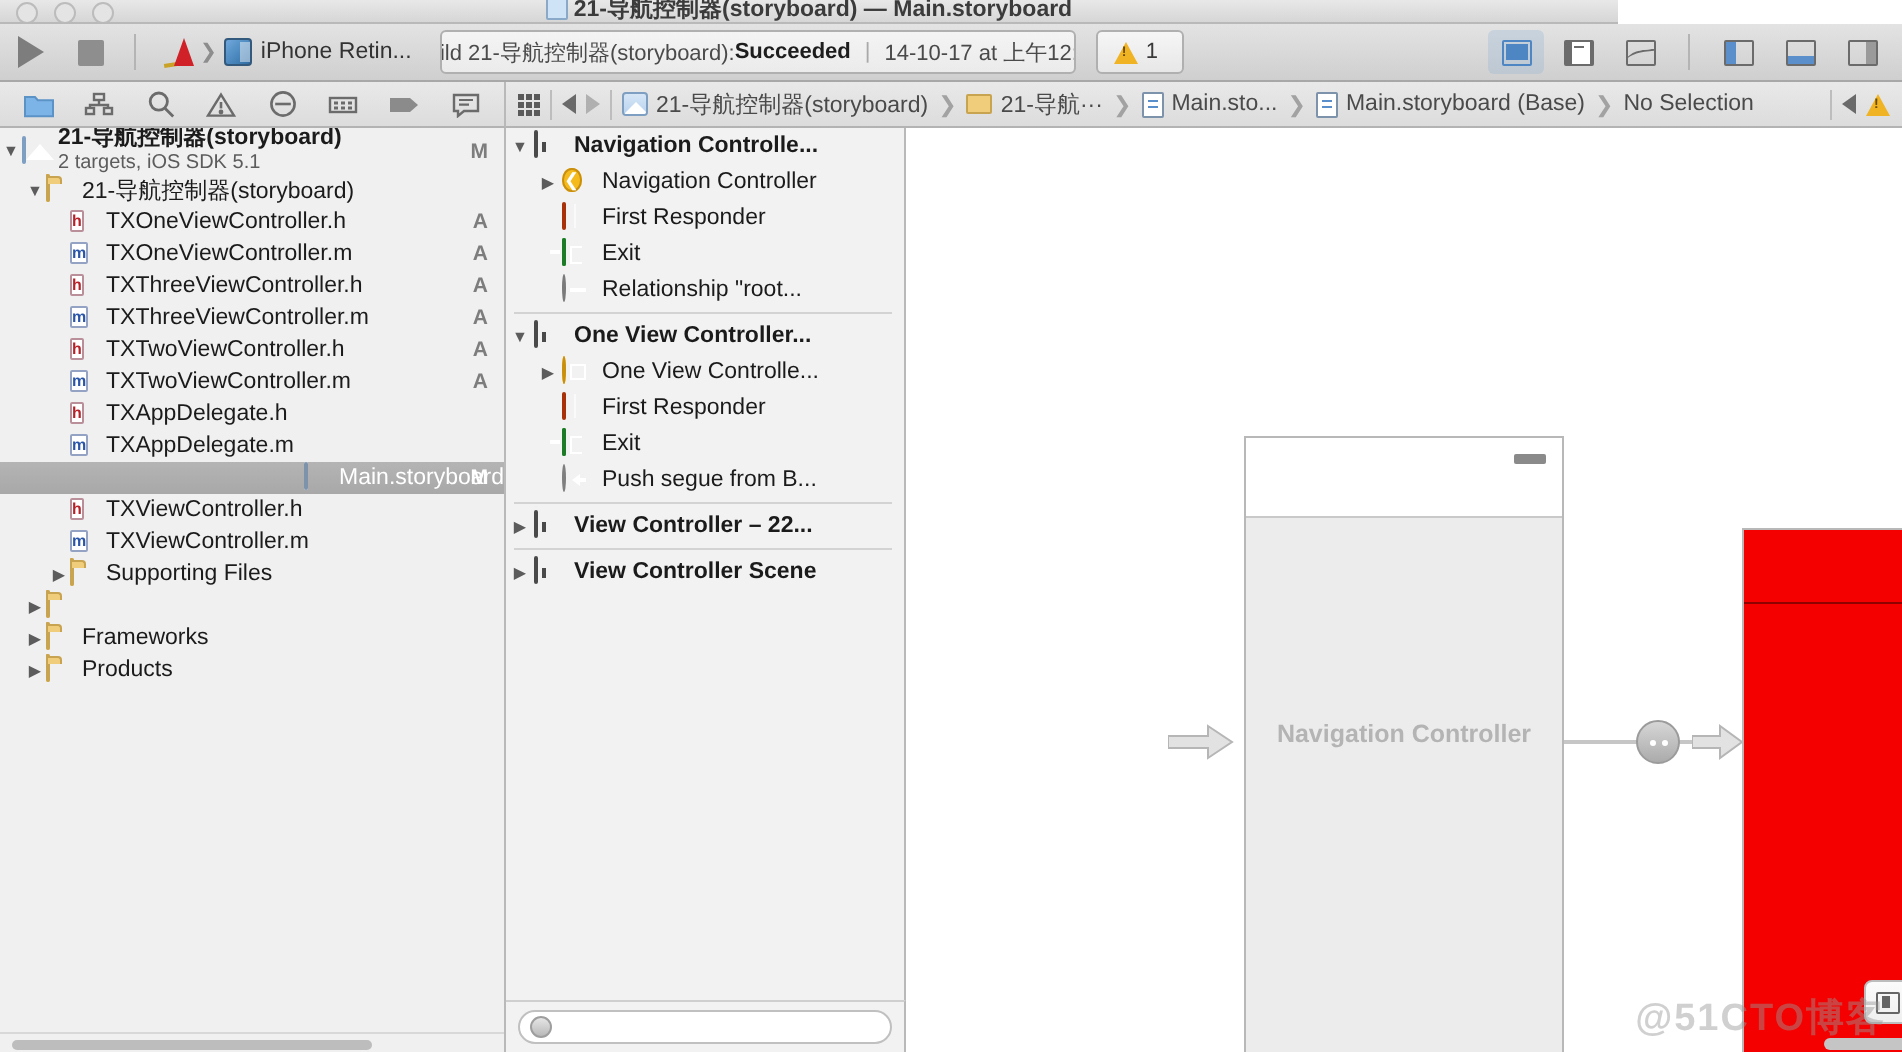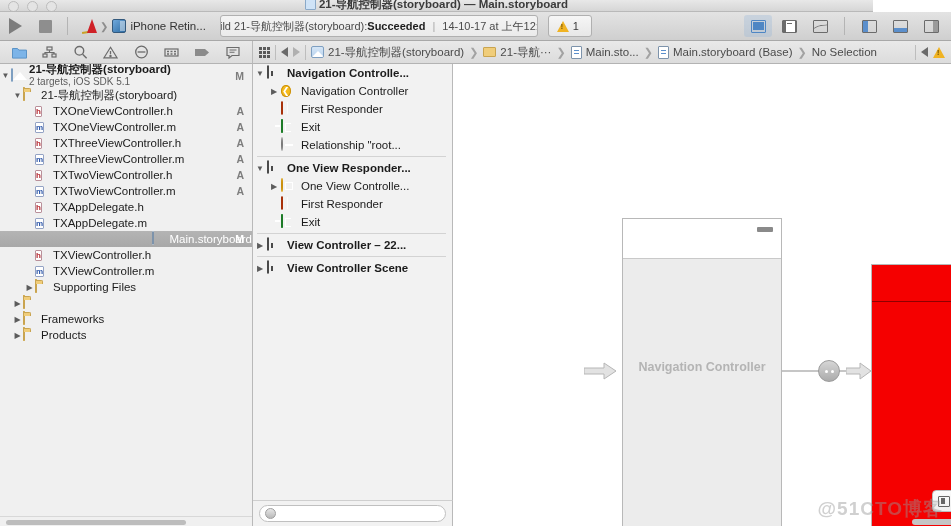--- a/index.html
+++ b/index.html
@@ -8,21 +8,21 @@
     overflow: hidden;
     font-family: "Liberation Sans", "DejaVu Sans", sans-serif;
     font-size: 11px;
     background: #ffffff;
     -webkit-font-smoothing: antialiased;
   }
   #app { position: relative; width: 951px; height: 526px; overflow: hidden; }
 
   
   .titlebar {
-    position: absolute; left: 0; top: 0; width: 873px; height: 12px;
+    position: absolute; left: 0; top: 0; width: 809px; height: 12px;
     background: linear-gradient(#e8e8e8, #d6d6d6);
     border-bottom: 1px solid #b9b9b9;
     overflow: hidden;
   }
   .traffic { position: absolute; top: 1px; display: flex; gap: 8px; left: 8px; }
   .tl { width: 11px; height: 11px; border-radius: 50%;
         background: #e4e4e4; border: 1px solid #bcbcbc; }
   .title-text {
     position: absolute; left: 0; right: 0; top: -3px; text-align: center;
     font-size: 11.5px; font-weight: bold; color: #3b3b3b; white-space: nowrap;
@@ -712,40 +712,46 @@
         <div class="orow">
           <span style="width:14px;flex:0 0 14px"></span>
           <span class="odisc"></span>
           <span class="oico"><span class="rel-ico"></span></span>
           <span>Relationship "root...</span>
         </div>
         <div class="odivider"></div>
         <div class="orow scene">
           <span class="odisc">▼</span>
           <span class="oico"><span class="scene-ico"></span></span>
-          <span>One View Responder...</span>
+          <span>One View Controller...</span>
         </div>
         <div class="orow">
           <span style="width:14px;flex:0 0 14px"></span>
           <span class="odisc">▶</span>
           <span class="oico"><span class="vc-ico"></span></span>
           <span>One View Controlle...</span>
         </div>
         <div class="orow">
           <span style="width:14px;flex:0 0 14px"></span>
           <span class="odisc"></span>
           <span class="oico"><span class="fr-ico"></span></span>
           <span>First Responder</span>
         </div>
         <div class="orow">
           <span style="width:14px;flex:0 0 14px"></span>
           <span class="odisc"></span>
           <span class="oico"><span class="exit-ico"></span></span>
           <span>Exit</span>
         </div>
+        <div class="orow">
+          <span style="width:14px;flex:0 0 14px"></span>
+          <span class="odisc"></span>
+          <span class="oico"><span class="segue-ico"></span></span>
+          <span>Push segue from B...</span>
+        </div>
         <div class="odivider"></div>
         <div class="orow scene">
           <span class="odisc">▶</span>
           <span class="oico"><span class="scene-ico"></span></span>
           <span>View Controller – 22...</span>
         </div>
         <div class="odivider"></div>
         <div class="orow scene">
           <span class="odisc">▶</span>
           <span class="oico"><span class="scene-ico"></span></span>

